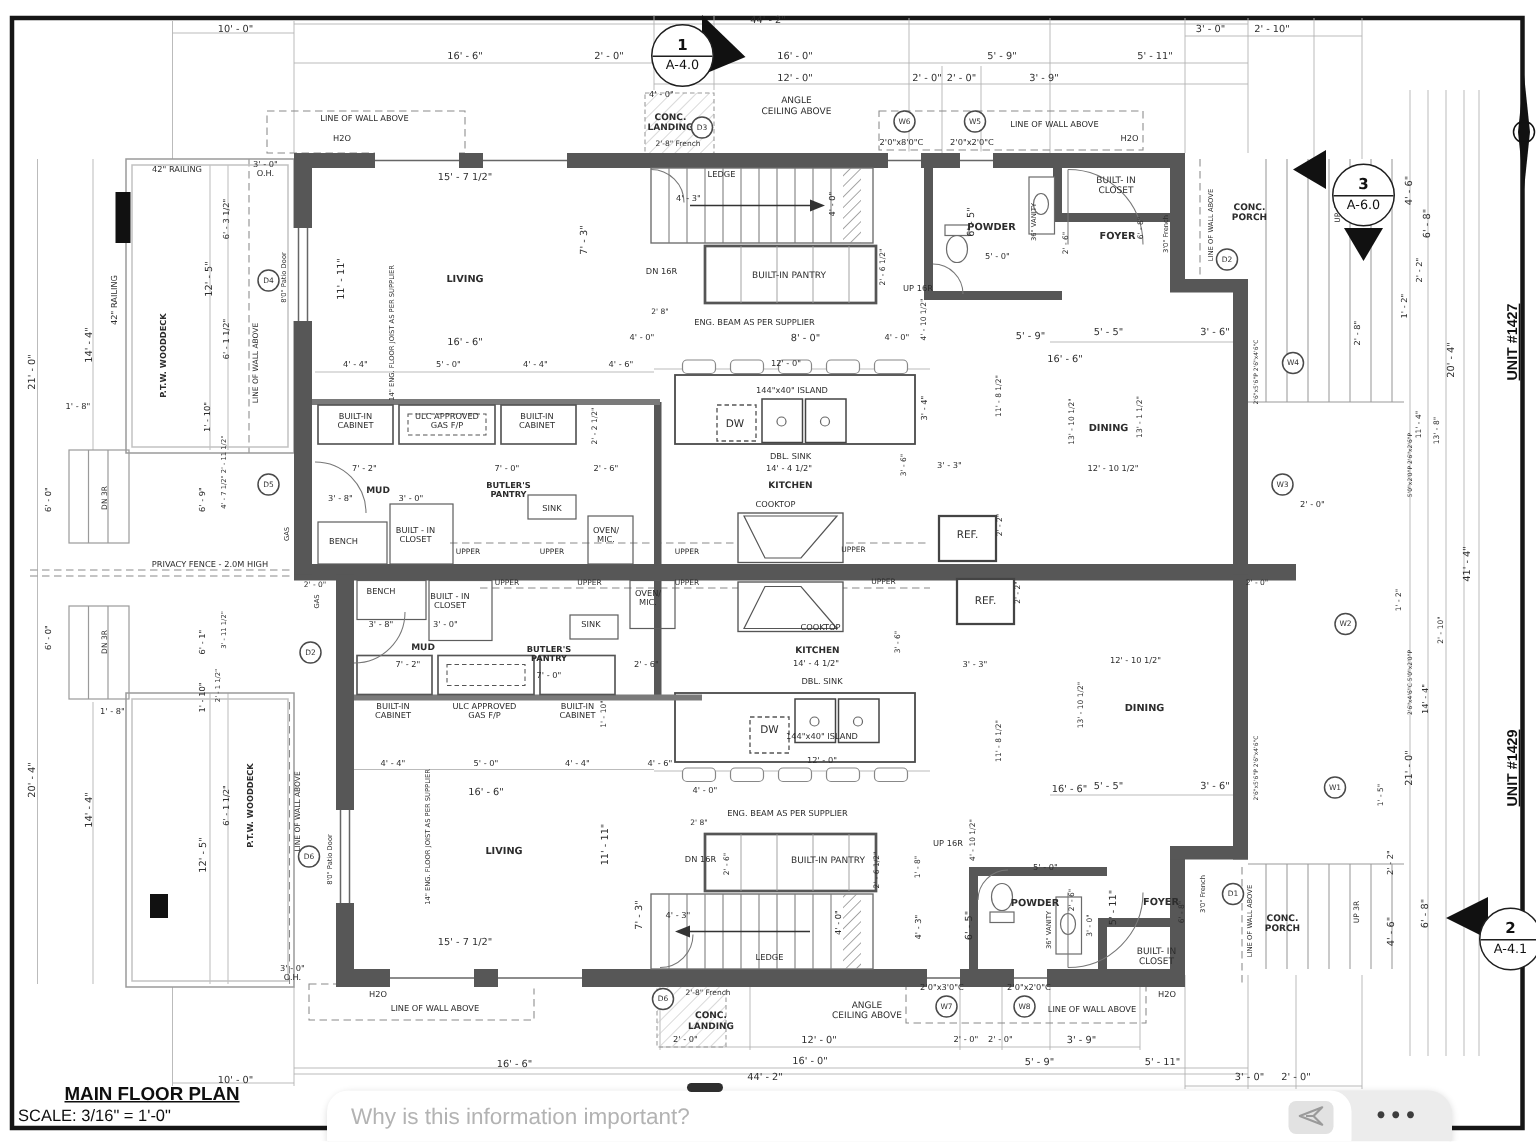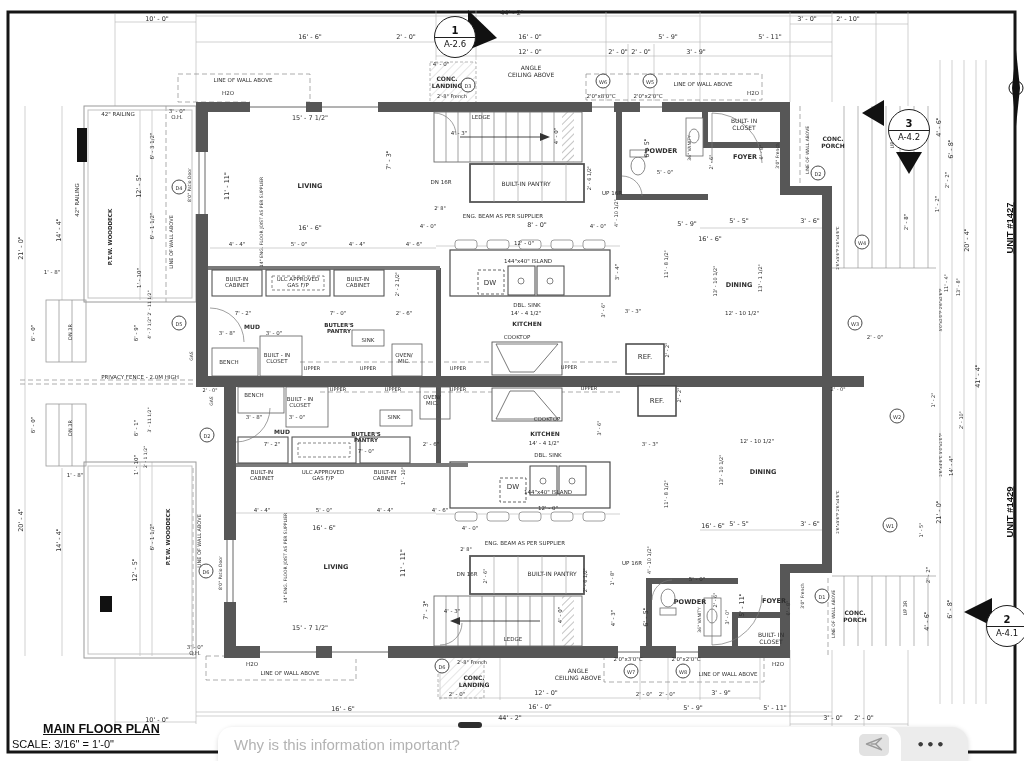--- a/index.html
+++ b/index.html
@@ -646,25 +646,25 @@
       <div class="cmark" style="left: 603px; top: 81px;">W6</div>
       <div class="cmark" style="left: 650px; top: 81px;">W5</div>
       <div class="cmark" style="left: 862px; top: 242px;">W4</div>
       <div class="cmark" style="left: 855px; top: 323px;">W3</div>
       <div class="cmark" style="left: 897px; top: 416px;">W2</div>
       <div class="cmark" style="left: 890px; top: 525px;">W1</div>
       <div class="cmark" style="left: 631px; top: 671px;">W7</div>
       <div class="cmark" style="left: 683px; top: 671px;">W8</div>
       <div class="smark" style="left: 455px; top: 37px;">
         <div class="num">1</div>
-        <div class="sheet">A-2.6</div>
+        <div class="sheet">A-4.0</div>
       </div>
       <div class="smark" style="left: 909px; top: 130px;">
         <div class="num">3</div>
-        <div class="sheet">A-4.2</div>
+        <div class="sheet">A-6.0</div>
       </div>
       <div class="smark" style="left: 1007px; top: 626px;">
         <div class="num">2</div>
         <div class="sheet">A-4.1</div>
       </div>
     </div>
 
 <div class="plan-title">MAIN FLOOR PLAN</div>
 <div class="plan-scale">SCALE: 3/16" = 1'-0"</div>
 <div class="unit-label" style="left:1009px;top:228px;">UNIT #1427</div>

